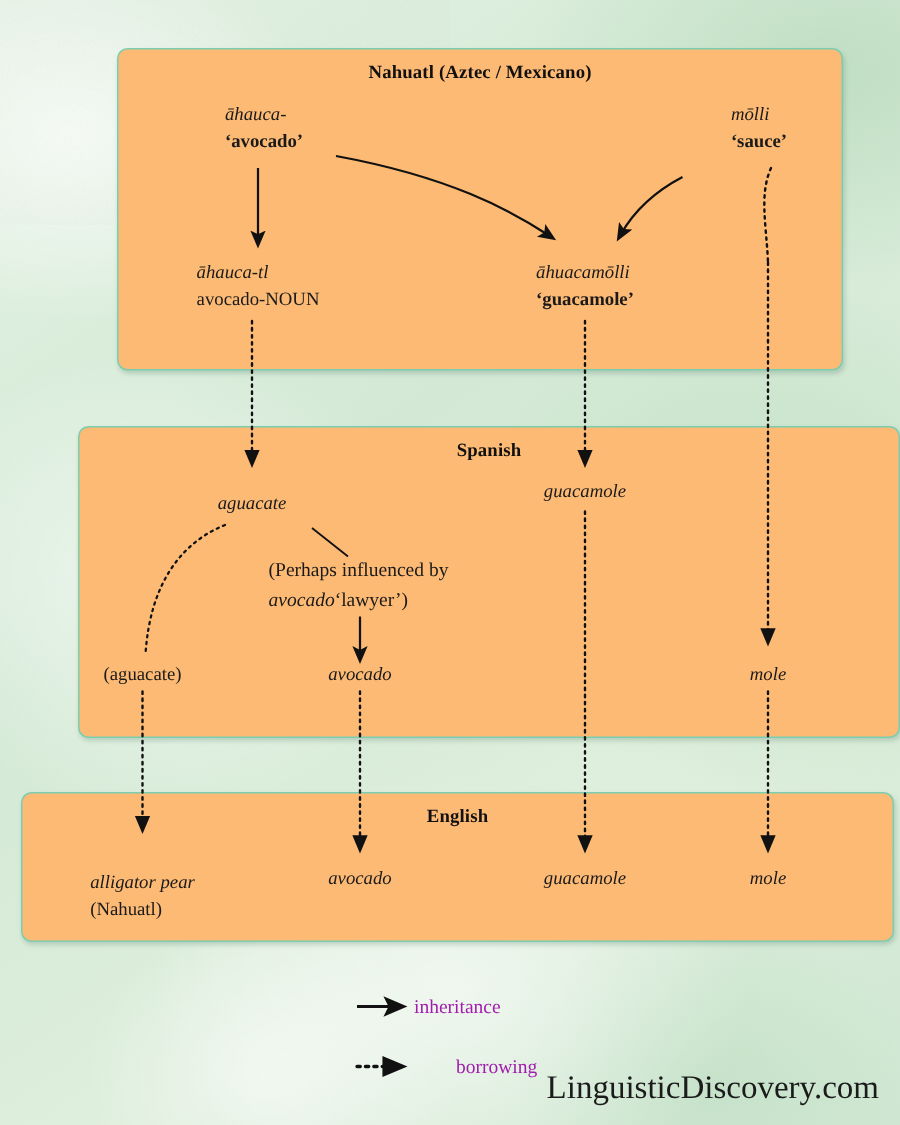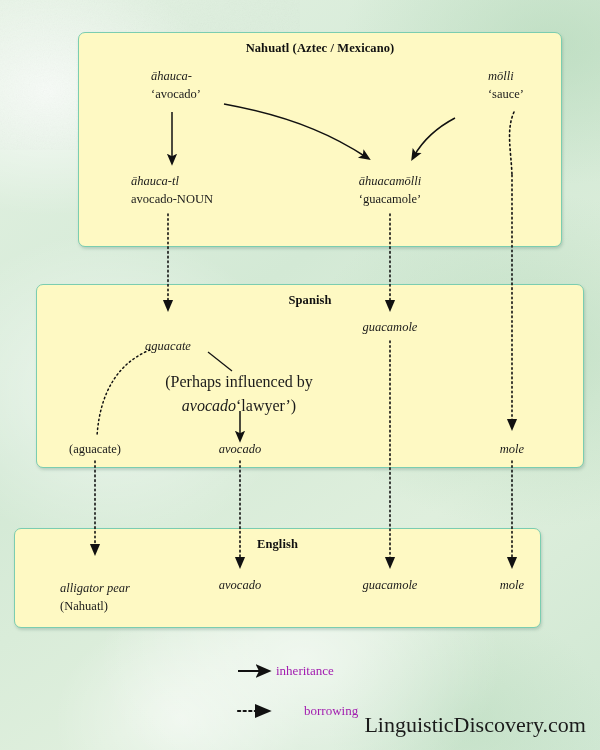--- a/index.html
+++ b/index.html
@@ -33,21 +33,21 @@
   #grain {
     position: absolute;
     inset: 0;
     opacity: 0.5;
     pointer-events: none;
   }
 
   
   .lang-box {
     position: absolute;
-    background: #fef9c3;
+    background: #fdba74;
     border: 1px solid #7bcdb0;
     border-radius: 7px;
     box-shadow: 1px 2px 3px rgba(90,130,110,0.28);
     box-sizing: border-box;
   }
   .lang-title {
     position: absolute;
     left: 0;
     right: 0;
     text-align: center;
@@ -60,30 +60,29 @@
   
   .word {
     position: absolute;
     font-size: 12.5px;
     color: #1a1a1a;
     line-height: 1.42;
     white-space: nowrap;
     transform: translateX(-50%);
   }
   .ital { font-style: italic; }
-  .gloss { font-style: normal; }
+  .gloss { font-style: normal; font-weight: bold; }
   .smallcap {
     font-variant: small-caps;
     font-style: normal;
     font-family: Liberation Serif, serif;
   }
   .note {
     position: absolute;
-    text-align: center;
-    font-size: 16px;
+    font-size: 13px;
     color: #1a1a1a;
     line-height: 1.5;
     white-space: nowrap;
     transform: translateX(-50%);
   }
 
   
   #arrows {
     position: absolute;
     left: 0;
@@ -143,37 +142,37 @@
 <div class="word" style="left:172px; top:173px;">
   <span class="ital">āhauca-tl</span><br>
   <span><span>avocado-</span><span class="smallcap">NOUN</span></span>
 </div>
 
 <div class="word" style="left:390px; top:173px;">
   <span class="ital">āhuacamōlli</span><br>
   <span class="gloss">‘guacamole’</span>
 </div>
 
-<div class="lang-box" id="box-spanish" style="left:36px; top:284px; width:548px; height:184px;">
+<div class="lang-box" id="box-spanish" style="left:52px; top:284px; width:548px; height:208px;">
   <div class="lang-title" style="top:8px;">Spanish</div>
 </div>
 
-<div class="word ital" style="left:168px; top:338px;">aguacate</div>
+<div class="word ital" style="left:168px; top:327px;">aguacate</div>
 <div class="word ital" style="left:390px; top:319px;">guacamole</div>
 
 <div class="note" style="left:239px; top:370px;">
   <span>(Perhaps influenced by</span><br>
   <span class="ital">avocado</span><span>‘lawyer’)</span>
 </div>
 
 <div class="word" style="left:95px; top:441px;">(aguacate)</div>
 <div class="word ital" style="left:240px; top:441px;">avocado</div>
 <div class="word ital" style="left:512px; top:441px;">mole</div>
 
-<div class="lang-box" id="box-english" style="left:14px; top:528px; width:527px; height:100px;">
+<div class="lang-box" id="box-english" style="left:14px; top:528px; width:582px; height:100px;">
   <div class="lang-title" style="top:8px;">English</div>
 </div>
 
 <div class="word" style="left:95px; top:580px;">
   <span class="ital">alligator pear</span><br>
   <span>(Nahuatl)</span>
 </div>
 
 <div class="word ital" style="left:240px; top:577px;">avocado</div>
 <div class="word ital" style="left:390px; top:577px;">guacamole</div>

